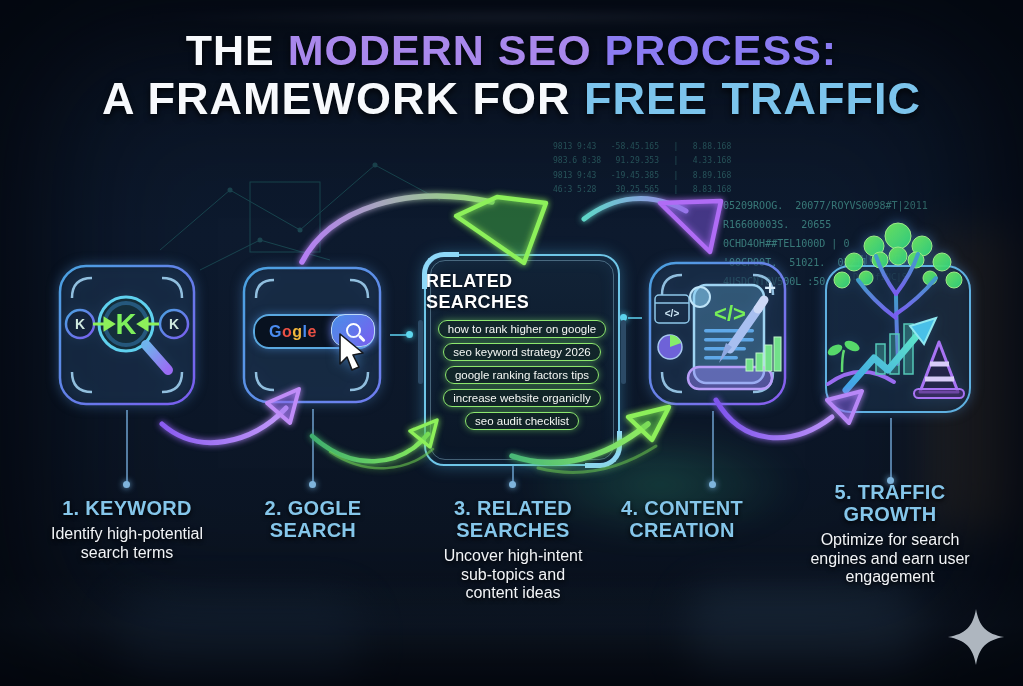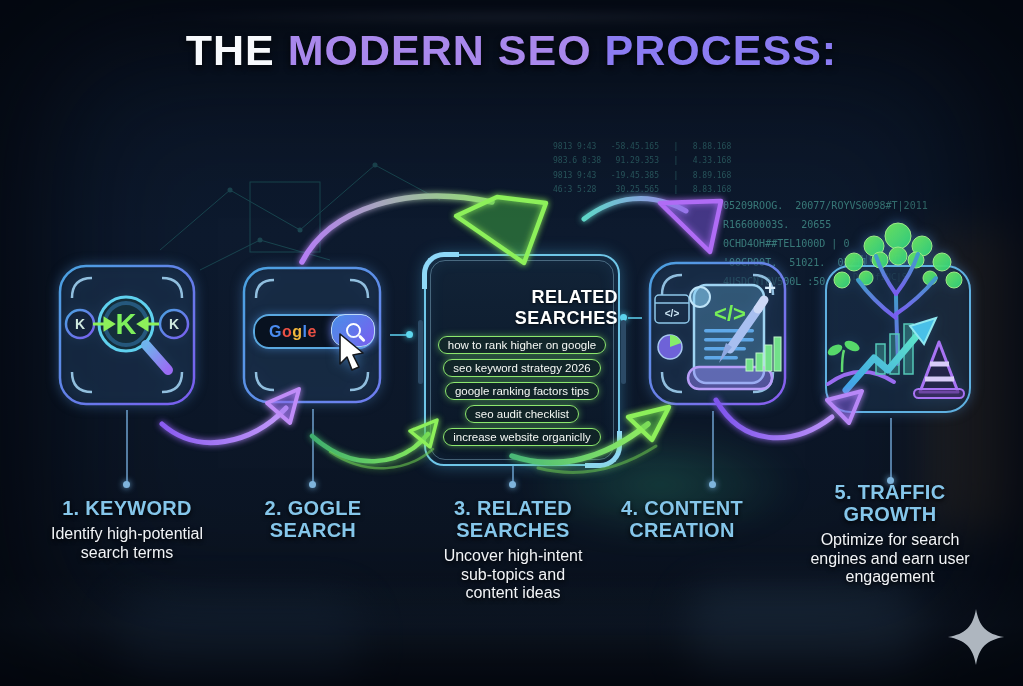--- a/index.html
+++ b/index.html
@@ -39,21 +39,21 @@
   #panel{position:absolute;left:424px;top:254px;width:192px;height:208px;z-index:3;
          border:2px solid #6fc6e8;border-radius:20px;
          background:linear-gradient(180deg,rgba(18,36,56,.9),rgba(10,22,38,.9));
          box-shadow:0 0 16px rgba(80,180,230,.4), inset 0 0 18px rgba(60,140,200,.2);}
   #panel::before{content:"";position:absolute;inset:4px;border:1px solid rgba(175,225,248,.35);border-radius:15px;pointer-events:none;}
   .ca{position:absolute;width:32px;height:32px;pointer-events:none;}
   #ca-tl{left:-4px;top:-4px;border-left:5px solid #8fd8f8;border-top:5px solid #8fd8f8;border-top-left-radius:22px;}
   #ca-br{right:-4px;bottom:-4px;border-right:5px solid #8fd8f8;border-bottom:5px solid #8fd8f8;border-bottom-right-radius:22px;}
   .sidetab{position:absolute;width:5px;height:64px;background:#2c4a66;border-radius:3px;top:64px;}
   #tab-l{left:-8px;} #tab-r{right:-8px;}
-  #panel-title{margin-top:31px;text-align:right;color:#fff;font-weight:bold;font-size:18px;letter-spacing:.4px;text-shadow:0 1px 3px rgba(0,0,0,.7);}
+  #panel-title{margin-top:15px;text-align:left;color:#fff;font-weight:bold;font-size:18px;letter-spacing:.4px;text-shadow:0 1px 3px rgba(0,0,0,.7);}
   #pills{margin-top:6px;}
   .pillrow{text-align:center;margin:4px 0;}
   .pill{display:inline-block;padding:2px 9px;border:1.5px solid #8de86e;border-radius:14px;color:#f5f8f4;font-size:11.5px;background:rgba(26,52,36,.4);box-shadow:0 0 7px rgba(130,235,110,.5);white-space:nowrap;}
   
   .vline{position:absolute;width:2px;background:rgba(110,160,205,.75);z-index:2;}
   .vdot{position:absolute;width:7px;height:7px;border-radius:50%;background:#7fb4dc;box-shadow:0 0 6px #6faedc;z-index:2;}
   .hline{position:absolute;height:2px;background:rgba(90,200,230,.8);z-index:2;}
   .hdot{position:absolute;width:7px;height:7px;border-radius:50%;background:#5fd8ee;box-shadow:0 0 6px #4fd0e8;z-index:2;}
   
   #arrows{position:absolute;left:0;top:0;z-index:5;pointer-events:none;}
@@ -102,20 +102,21 @@
       <circle cx="90" cy="70" r="2.5"></circle>
         <circle cx="160" cy="110" r="2.5"></circle>
         <circle cx="235" cy="45" r="2.5"></circle>
         <circle cx="120" cy="120" r="2.5"></circle>
     </g>
   </svg>
   <div class="bgfx" id="vignette"></div>
 
   <div id="title">
     <div class="l1"><span class="t-white">THE</span> <span class="t-purple">MODERN SEO</span> <span class="t-violet">PROCESS:</span></div>
+    <div class="l2"><span class="t-white">A FRAMEWORK FOR</span> <span class="t-blue">FREE TRAFFIC</span></div>
   </div>
 
   <div class="node" id="node1" style="left:56px;top:262px;width:142px;height:146px;">
     <svg width="142" height="146" viewBox="0 0 142 146">
       <defs>
         <linearGradient id="nf1" x1="0" y1="0" x2="1" y2="1">
             <stop offset="0" stop-color="#4aa3e0"></stop>
             <stop offset="1" stop-color="#7b5cf0"></stop>
           </linearGradient>
         <linearGradient id="hand1" x1="0" y1="0" x2="1" y2="1">
@@ -177,22 +178,22 @@
   <div id="panel">
     <div class="ca" id="ca-tl"></div>
     <div class="ca" id="ca-br"></div>
     <div class="sidetab" id="tab-l"></div>
     <div class="sidetab" id="tab-r"></div>
     <div id="panel-title">RELATED SEARCHES</div>
     <div id="pills">
         <div class="pillrow"><span class="pill">how to rank higher on google</span></div>
         <div class="pillrow"><span class="pill">seo keyword strategy 2026</span></div>
         <div class="pillrow"><span class="pill">google ranking factors tips</span></div>
+        <div class="pillrow"><span class="pill">increase website organiclly</span></div>
         <div class="pillrow"><span class="pill">seo audit checklist</span></div>
-        <div class="pillrow"><span class="pill">increase website organiclly</span></div>
       </div>
   </div>
 
   <div class="node" id="node4" style="left:646px;top:259px;width:143px;height:149px;">
     <svg width="143" height="149" viewBox="0 0 143 149">
       <defs>
           <linearGradient id="nf4" x1="0" y1="0" x2="1" y2="1">
             <stop offset="0" stop-color="#4aa3e0"></stop>
             <stop offset="1" stop-color="#8a5cf0"></stop>
           </linearGradient>

